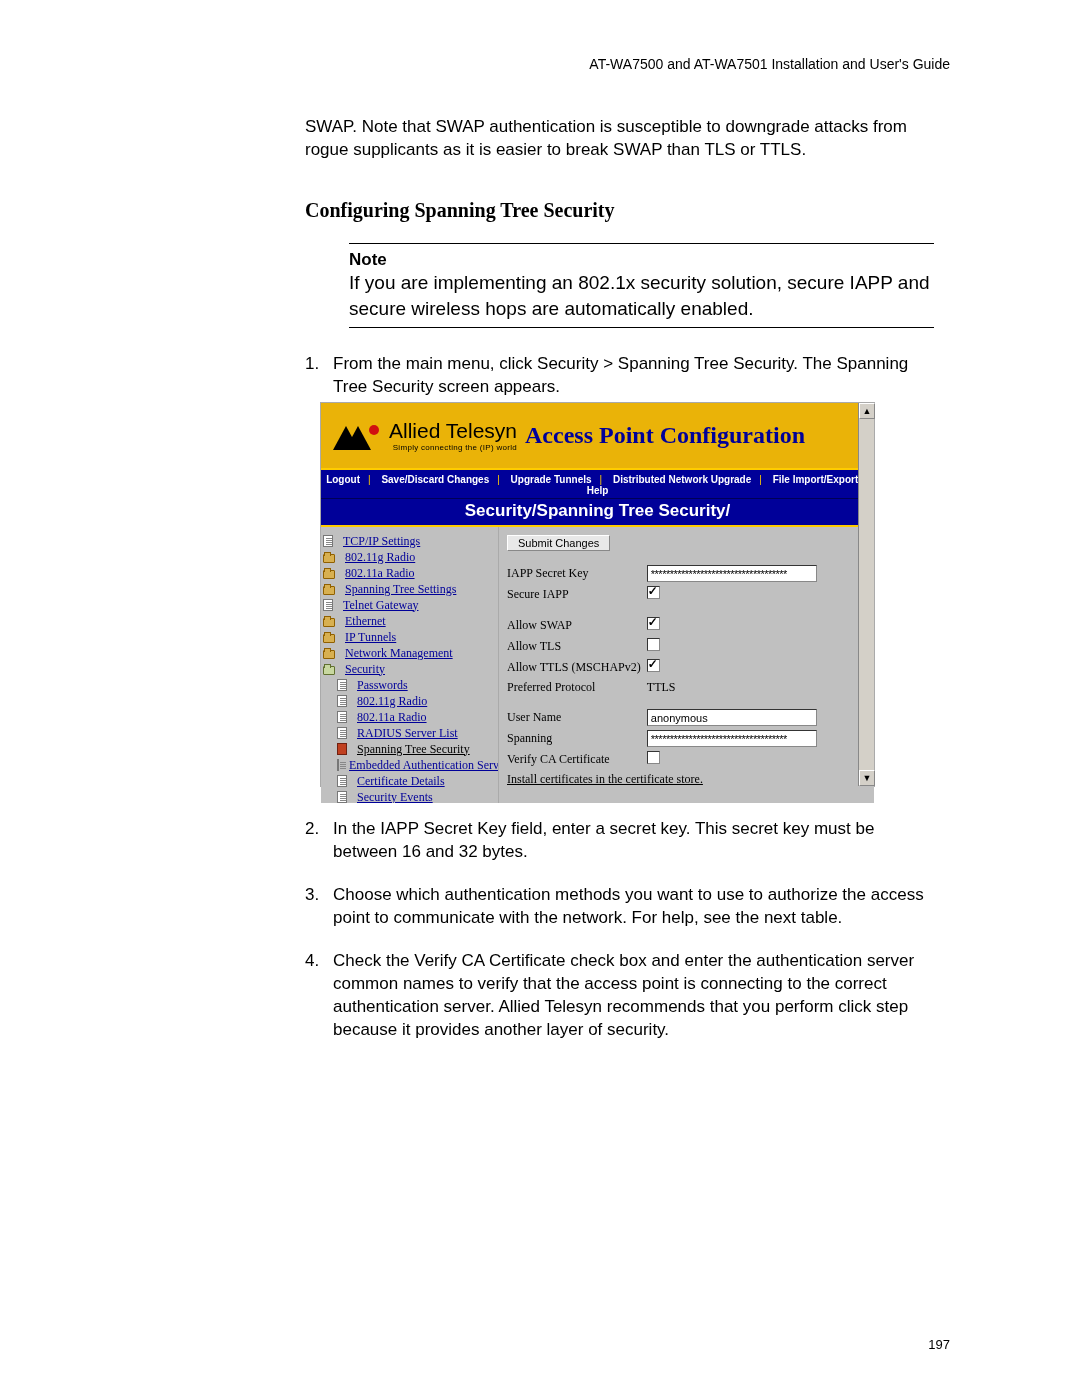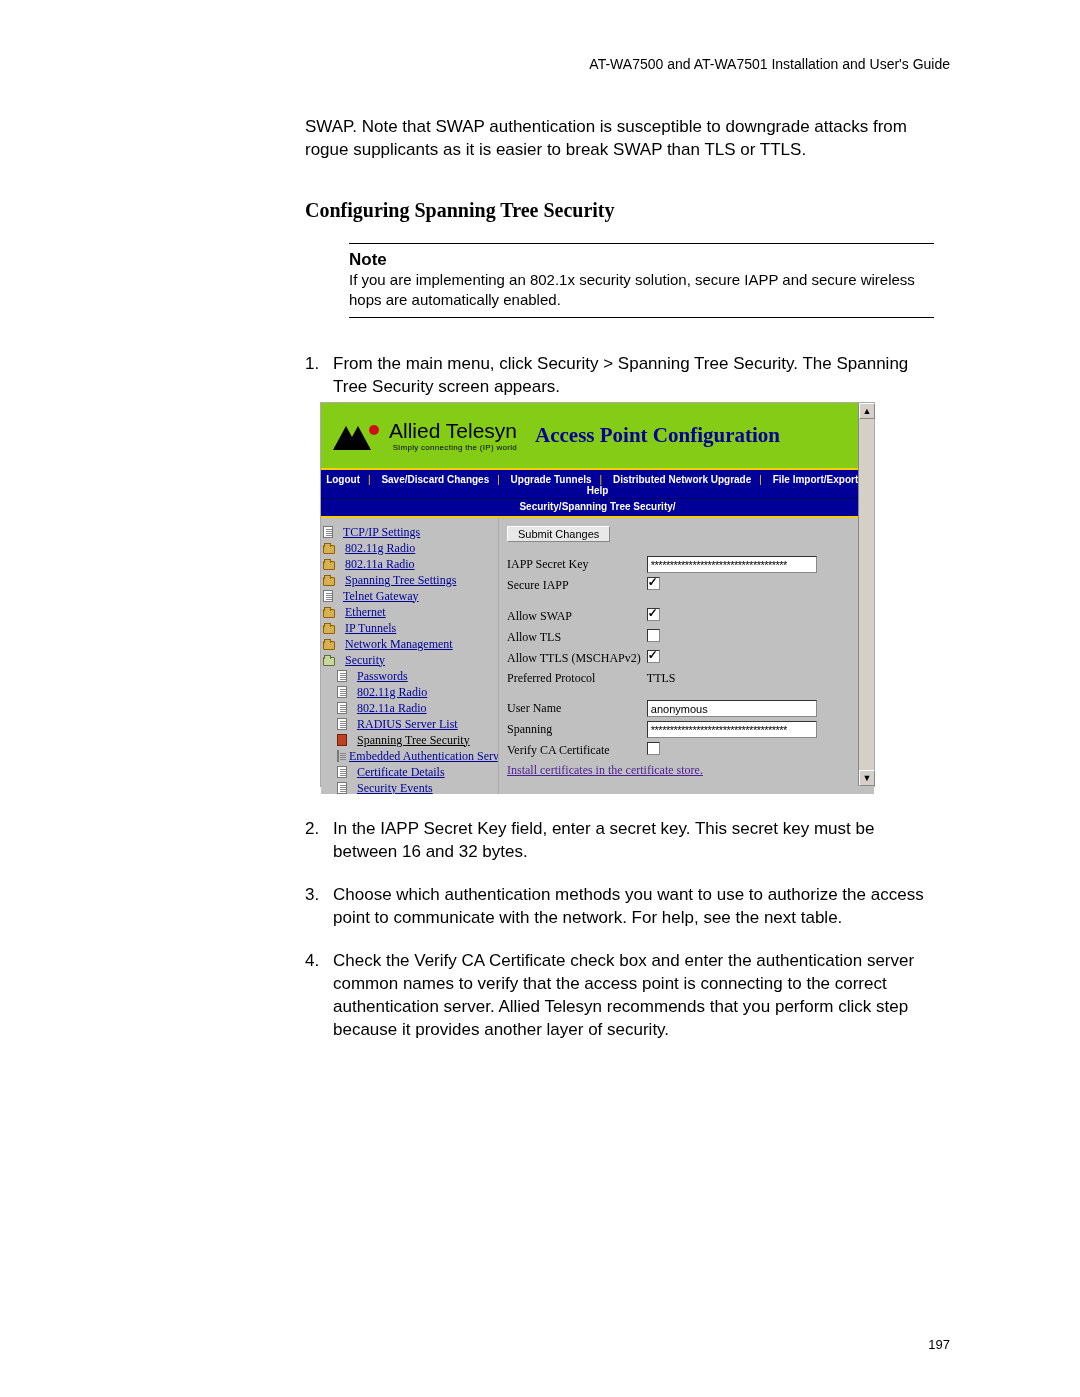--- a/index.html
+++ b/index.html
@@ -37,21 +37,21 @@
     width: 585px;
     border-top: 1px solid #000;
     border-bottom: 1px solid #000;
   }
   .note-title {
     font-weight: bold;
     font-size: 17px;
     padding-top: 6px;
   }
   .note-body {
-    font-size: 15px;
+    font-size: 19px;
     line-height: 1.35;
     padding-bottom: 6px;
   }
   .num-list {
     position: absolute;
     left: 305px;
     width: 630px;
   }
   .num-list .item {
     display: flex;
@@ -76,21 +76,21 @@
     left: 320px;
     top: 402px;
     width: 555px;
     height: 385px;
     border: 1px solid #aaa;
     background: #c0c0c0;
     font-family: "Times New Roman", serif;
     font-size: 12px;
   }
   .shot .white-top {
-    background: #84cc16;
+    background: #eab308;
     height: 65px;
     display: flex;
     align-items: center;
     padding-left: 12px;
     gap: 8px;
   }
   .logo-tri {
     width: 48px;
     height: 28px;
     position: relative;
@@ -103,45 +103,44 @@
   }
   .brand .tag {
     display: block;
     font-size: 8px;
     font-family: Arial, sans-serif;
     letter-spacing: 0.3px;
     text-align: right;
   }
   .ap-title {
     font-family: "Times New Roman", serif;
-    font-size: 21px;
+    font-size: 24px;
     font-weight: bold;
     color: #000099;
-    margin-left: 10px;
     text-align: right;
   }
   .topbar {
     background: #000099;
     color: #fff;
     font-family: Arial, sans-serif;
     font-weight: bold;
     font-size: 10px;
     text-align: center;
     padding: 4px 0 2px;
     border-top: 2px solid #ffcc00;
     border-bottom: 1px solid #000055;
   }
   .topbar span { padding: 0 4px; }
   .topbar .sep { color: #ffcc00; font-weight: normal; }
   .crumb {
     background: #000099;
     color: #fff;
     font-family: Arial, sans-serif;
     font-weight: bold;
-    font-size: 10px;
+    font-size: 17px;
     text-align: center;
     padding: 2px 0 4px;
     border-bottom: 2px solid #ffcc00;
   }
   .content-area {
     display: flex;
     height: calc(100% - 65px - 22px - 20px);
     background: #c0c0c0;
   }
   .navtree {
@@ -216,21 +215,21 @@
   }
   .cb.checked::after {
     content: "✓";
     position: absolute;
     top: -3px; left: 0px;
     font-size: 12px;
     font-weight: bold;
     color: #000;
   }
   .form-link {
-    color: #4c1d95;
+    color: #000000;
     text-decoration: underline;
     cursor: pointer;
   }
   .scrollbar {
     position: absolute;
     right: 0; top: 0;
     width: 16px; height: 100%;
     background: #d4d0c8;
     border-left: 1px solid #888;
   }

